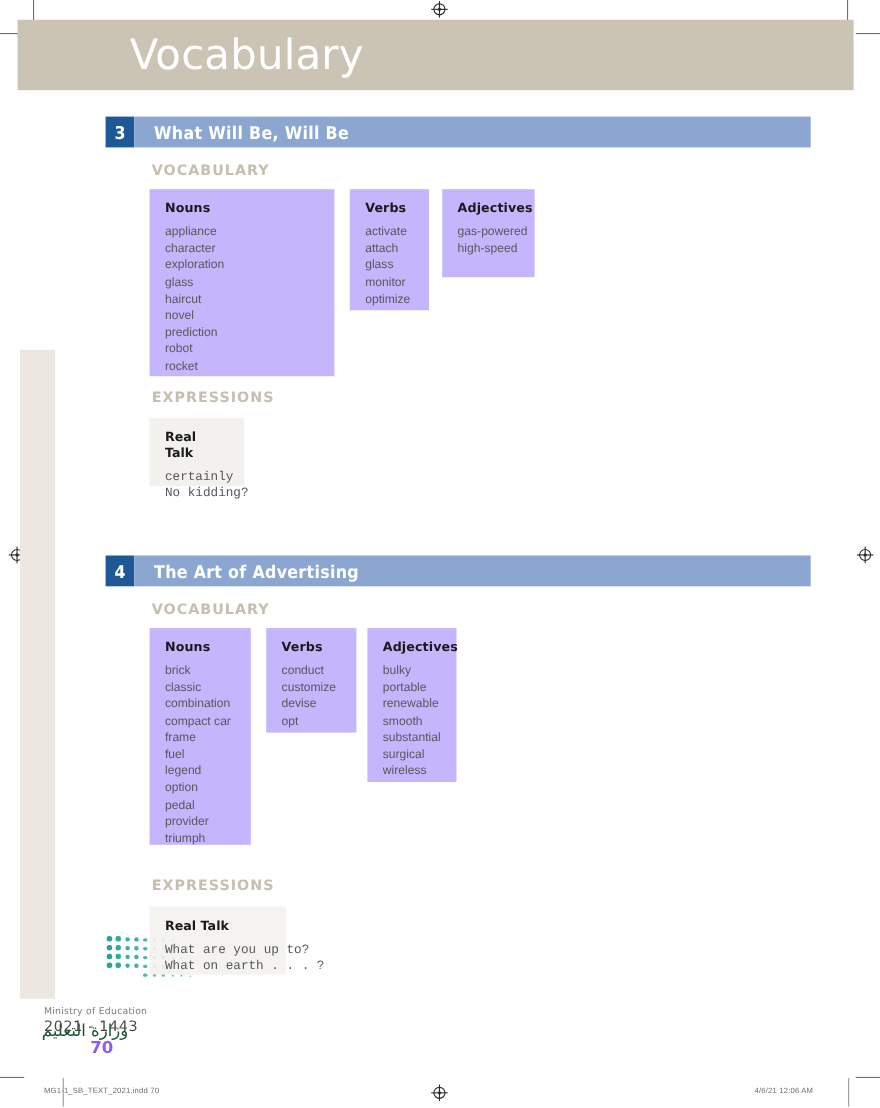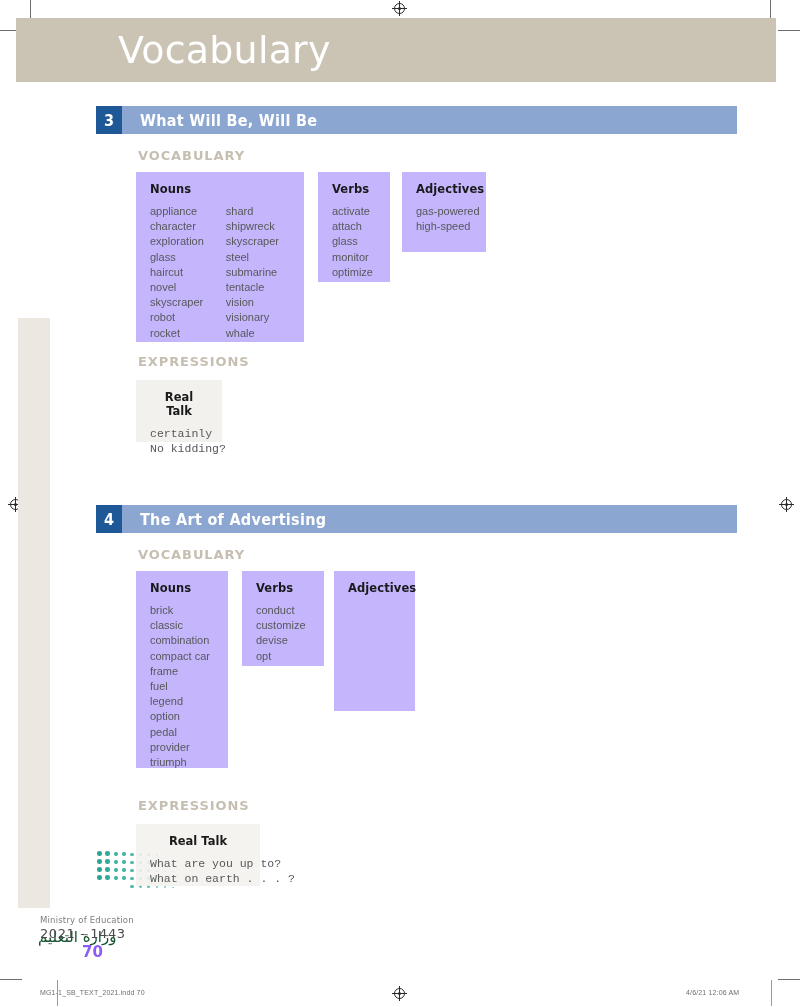--- a/index.html
+++ b/index.html
@@ -74,21 +74,20 @@
   }
 
   
   .rtbox{
     position:absolute;background:#f2f1ee;box-sizing:border-box;
     padding:10px 14px 12px 14px;
   }
   .rtbox h4{
     margin:0 0 8px 0;font-size:11.5px;color:#1a1a1a;font-weight:700;
     font-family:"DejaVu Sans", sans-serif;
-    text-align:center;
   }
   .rtbox span{
     display:block;font-size:11.5px;line-height:15.2px;color:#58585a;white-space:nowrap;
     font-family:Liberation Mono, monospace;
   }
 
   
   .moe-dots{position:absolute;left:97px;top:851px;width:84px;height:42px;}
   .moe-dots i{position:absolute;border-radius:50%;background:#26a597;display:block;}
 
@@ -166,34 +165,23 @@
   <div class="wbox" style="left:136px;top:172px;width:168px;height:170px;">
     <h4>Nouns</h4>
     <div class="wcols">
       <div class="wcol">
         <span>appliance</span>
         <span>character</span>
         <span>exploration</span>
         <span>glass</span>
         <span>haircut</span>
         <span>novel</span>
-        <span>skyscraper</span>
+        <span>prediction</span>
         <span>robot</span>
         <span>rocket</span>
-      </div>
-      <div class="wcol">
-        <span>shard</span>
-        <span>shipwreck</span>
-        <span>skyscraper</span>
-        <span>steel</span>
-        <span>submarine</span>
-        <span>tentacle</span>
-        <span>vision</span>
-        <span>visionary</span>
-        <span>whale</span>
       </div>
     </div>
   </div>
 
   <div class="wbox" style="left:318px;top:172px;width:72px;height:110px;">
     <h4>Verbs</h4>
     <div class="wcols">
       <div class="wcol">
         <span>activate</span>
         <span>attach</span>
@@ -257,20 +245,31 @@
         <span>conduct</span>
         <span>customize</span>
         <span>devise</span>
         <span>opt</span>
       </div>
     </div>
   </div>
 
   <div class="wbox" style="left:334px;top:571px;width:81px;height:140px;">
     <h4>Adjectives</h4>
+    <div class="wcols">
+      <div class="wcol">
+        <span>bulky</span>
+        <span>portable</span>
+        <span>renewable</span>
+        <span>smooth</span>
+        <span>substantial</span>
+        <span>surgical</span>
+        <span>wireless</span>
+      </div>
+    </div>
   </div>
 
   <div class="sec-label" style="left:138px;top:798px;">EXPRESSIONS</div>
 
   <div class="moe-dots">
       <i style="width: 4.6px; height: 4.6px; left: 0px; top: 0px; background: rgb(38, 165, 151); opacity: 1;"></i>
       <i style="width: 4.26px; height: 4.26px; left: 8.37px; top: 0.39px; background: rgb(38, 165, 151); opacity: 0.95;"></i>
       <i style="width: 3.91px; height: 3.91px; left: 16.74px; top: 0.79px; background: rgb(38, 165, 151); opacity: 0.9;"></i>
       <i style="width: 3.57px; height: 3.57px; left: 25.12px; top: 1.18px; background: rgb(38, 165, 151); opacity: 0.85;"></i>
       <i style="width: 3.22px; height: 3.22px; left: 33.49px; top: 1.58px; background: rgb(38, 165, 151); opacity: 0.8;"></i>

